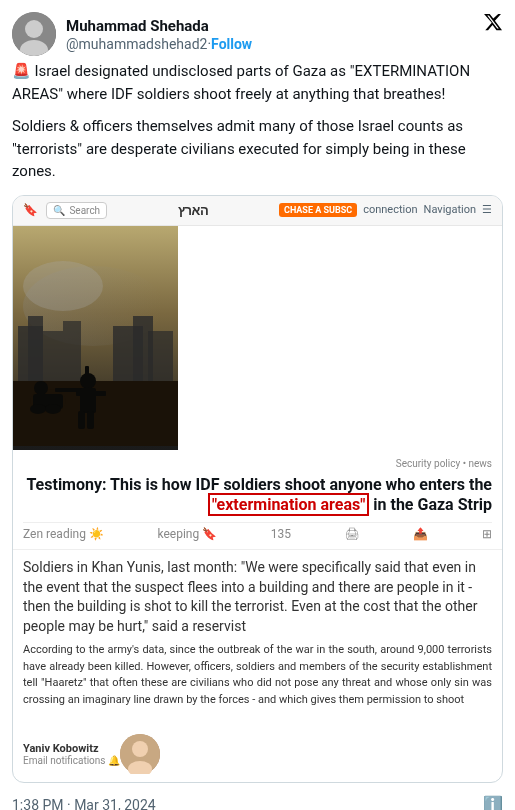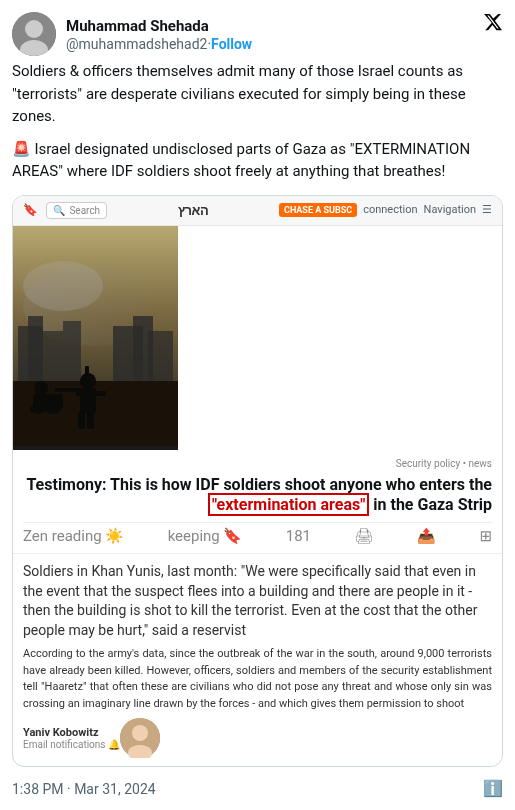--- a/index.html
+++ b/index.html
@@ -175,41 +175,41 @@
     .extermination-quote {
       display: inline;
       border: 2px solid #cc0000;
       color: #cc0000;
       padding: 0 2px;
     }
     .article-reading-bar {
       display: flex;
       align-items: center;
       justify-content: space-between;
-      font-size: 15px;
+      font-size: 12px;
       color: #888;
       border-top: 1px solid #eee;
       padding-top: 4px;
     }
     .article-lower {
       padding: 8px 10px;
       border-top: 1px solid #eee;
     }
     .article-caption {
       font-size: 14px;
       color: #333;
       line-height: 1.4;
       margin-bottom: 6px;
     }
     .article-body-text {
       font-size: 11px;
       line-height: 1.5;
       color: #333;
       text-align: justify;
-      margin-bottom: 0;
+      margin-bottom: 20px;
     }
     .article-author-section {
       display: flex;
       align-items: center;
       justify-content: flex-start;
       padding-top: 6px;
     }
     .author-info {
       font-size: 11px;
       color: #333;
@@ -310,22 +310,22 @@
       </div>
     </div>
     <div>
       <svg class="x-icon" viewBox="0 0 24 24" fill="black">
         <path d="M18.244 2.25h3.308l-7.227 8.26 8.502 11.24H16.17l-4.714-6.231-5.401 6.231H2.747l7.73-8.835L1.254 2.25H8.08l4.253 5.622zm-1.161 17.52h1.833L7.084 4.126H5.117z"></path>
       </svg>
     </div>
   </div>
 
   <div class="tweet-body">
+    <p>🚨 Israel designated undisclosed parts of Gaza as "EXTERMINATION AREAS" where IDF soldiers shoot freely at anything that breathes!</p>
     <p>Soldiers &amp; officers themselves admit many of those Israel counts as "terrorists" are desperate civilians executed for simply being in these zones.</p>
-    <p>🚨 Israel designated undisclosed parts of Gaza as "EXTERMINATION AREAS" where IDF soldiers shoot freely at anything that breathes!</p>
   </div>
 
   <div class="embedded-article">
 
     <div class="article-top-bar">
       <div class="article-top-bar-left">
         <span style="font-size:12px;">🔖</span>
         <div class="search-bar">
           <span style="font-size:10px;">🔍</span>
           <span>Search</span>
@@ -407,21 +407,21 @@
           <span>in the Gaza Strip</span>
         </div>
         <div class="article-reading-bar">
           <span>
             <span>Zen reading</span>
             ☀️
           </span>
           <span>
             <span>keeping</span> 🔖
           </span>
-          <span>181</span>
+          <span>135</span>
           <span>🖨</span>
           <span>📤</span>
           <span>⊞</span>
         </div>
       </div>
     </div>
 
     <div class="article-lower">
       <div class="article-caption">Soldiers in Khan Yunis, last month: "We were specifically said that even in the event that the suspect flees into a building and there are people in it - then the building is shot to kill the terrorist. Even at the cost that the other people may be hurt," said a reservist</div>
       <div class="article-body-text">According to the army's data, since the outbreak of the war in the south, around 9,000 terrorists have already been killed. However, officers, soldiers and members of the security establishment tell "Haaretz" that often these are civilians who did not pose any threat and whose only sin was crossing an imaginary line drawn by the forces - and which gives them permission to shoot</div>

